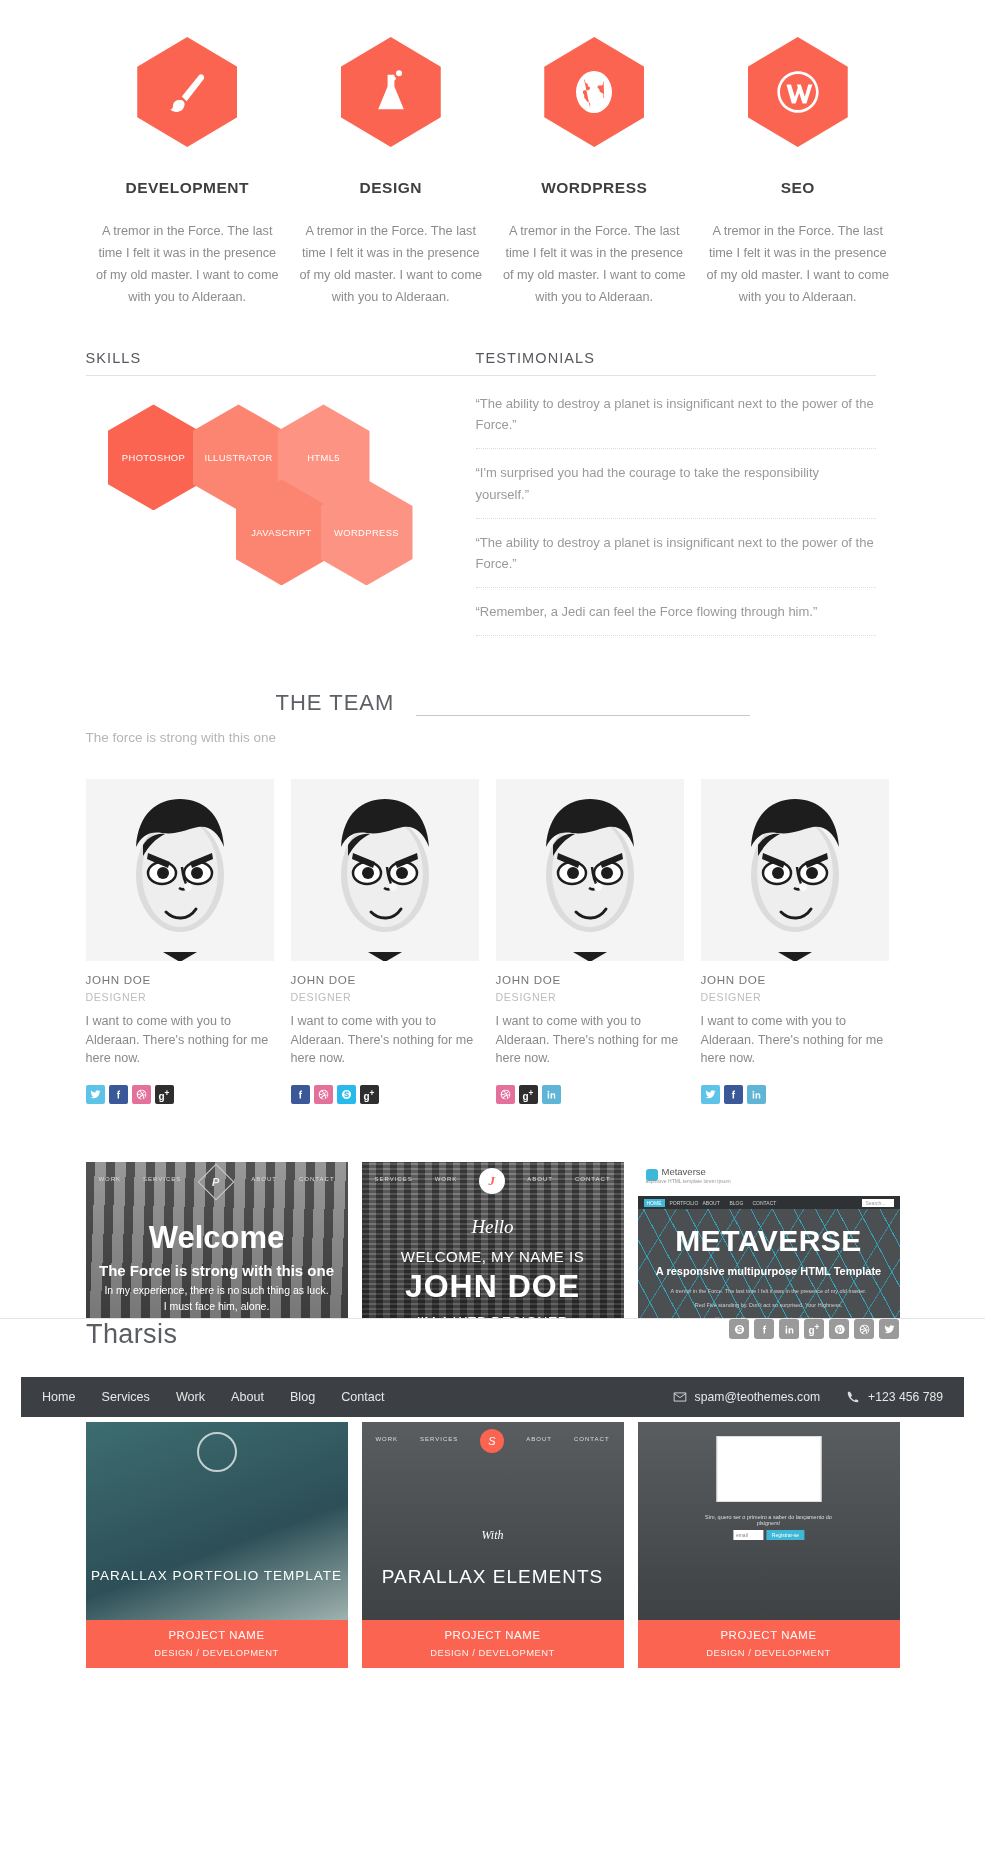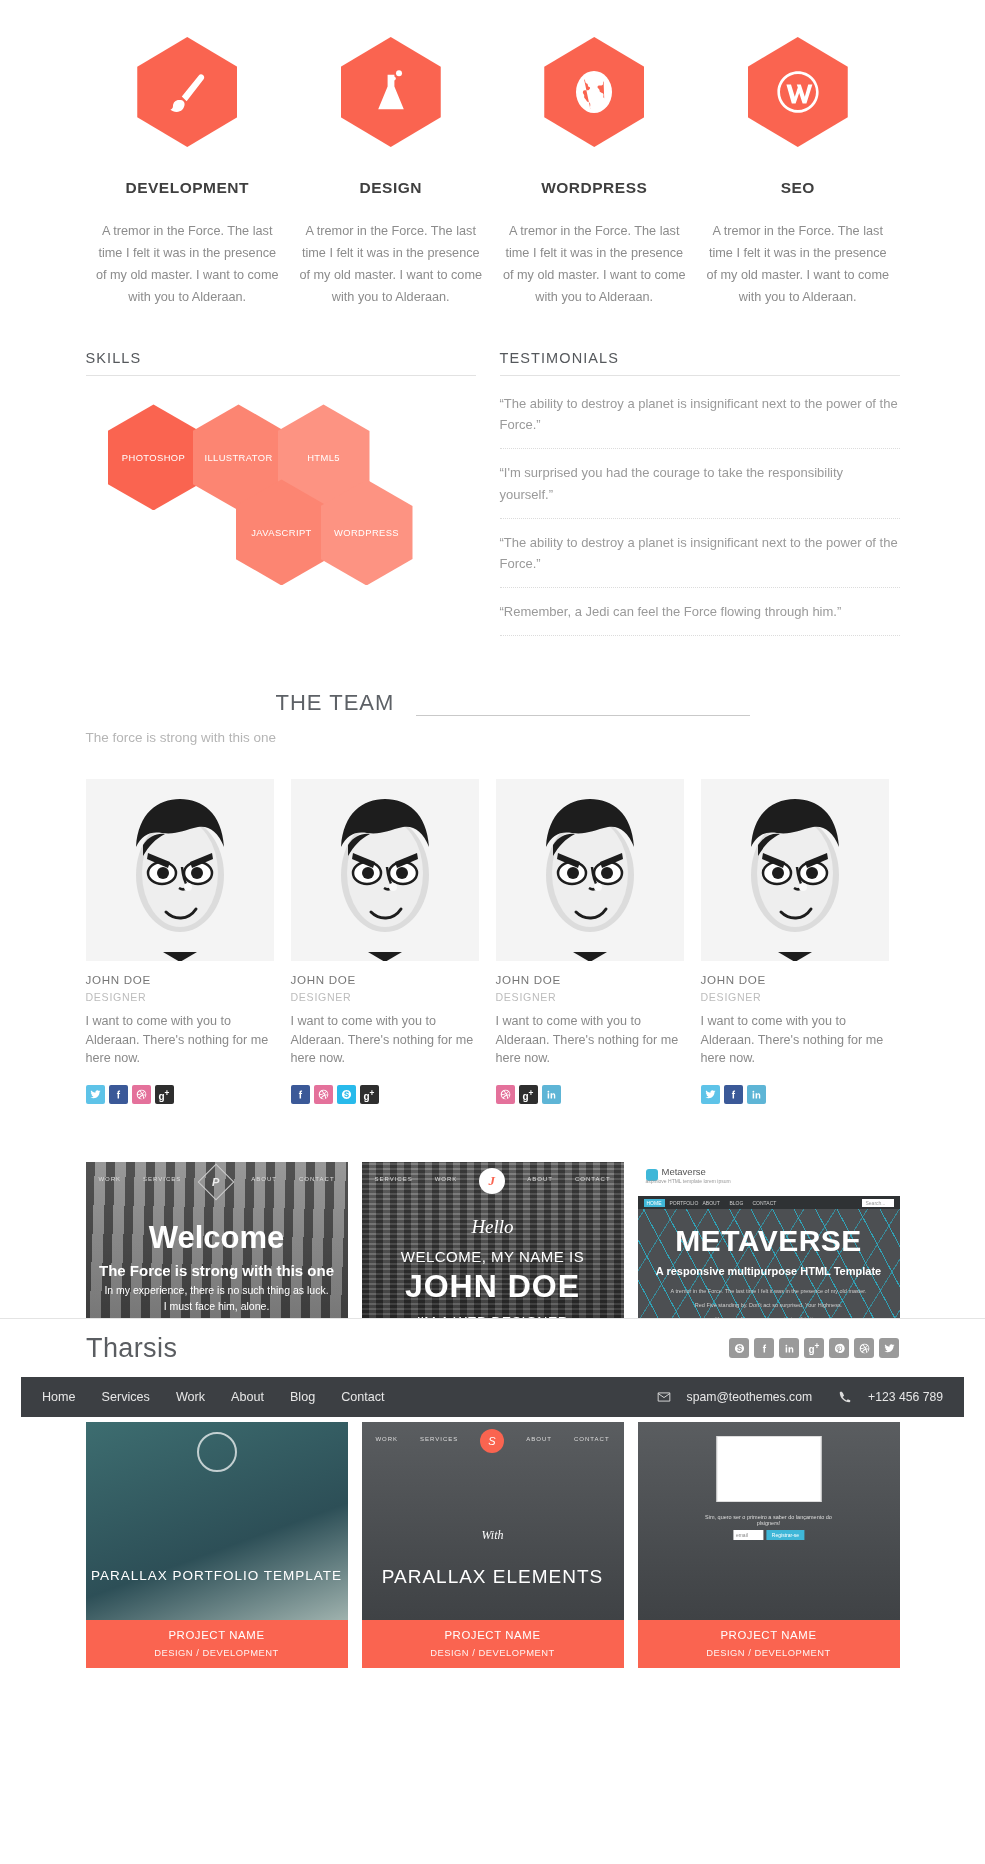--- a/index.html
+++ b/index.html
@@ -17,21 +17,21 @@
     width:100px; height:110px; background:#fa6450;
     clip-path: polygon(50% 0%, 100% 27%, 100% 73%, 50% 100%, 0% 73%, 0% 27%);
     display:flex; align-items:center; justify-content:center;
   }
   .hex svg { width:48px; height:48px; fill:#fff; }
   .svc h3 { margin-top:32px; font-size:15.5px; font-weight:bold; letter-spacing:.5px;
             color:#3f3f3f; text-transform:uppercase; }
   .svc p { margin-top:24px; font-size:12.7px; line-height:1.72; color:#8c8c8c; }
 
   
-  .two-col { display:flex; margin-top:42px; gap:24px; }
+  .two-col { display:flex; margin-top:42px; }
   .col-left { width:390px; }
   .col-right { width:400px; }
   .sec-title { font-size:14.5px; letter-spacing:1.1px; color:#55585c; text-transform:uppercase;
                padding-bottom:9px; }
   .sec-rule { border-bottom:1px solid #e2e2e2; }
 
   .hexgrid { position:relative; height:190px; margin-top:28px; }
   .shex {
     position:absolute; width:92px; height:106px;
     clip-path: polygon(50% 0%, 100% 25%, 100% 75%, 50% 100%, 0% 75%, 0% 25%);
@@ -92,33 +92,33 @@
   .meta-top { position:absolute; top:0; left:0; right:0; height:34px; background:#fff; }
   .meta-bar { position:absolute; top:34px; left:0; right:0; height:13px; background:#2f3234; }
   .meta-zig { position:absolute; inset:0;
      background:
       repeating-linear-gradient(62deg, transparent 0 18px, rgba(43,176,199,.85) 18px 19px),
       repeating-linear-gradient(-58deg, transparent 0 26px, rgba(43,176,199,.6) 26px 27px); }
 
   
   .footer-top { position:absolute; left:0; top:1319px; width:985px; height:58px;
                 background:#fff; box-shadow:0 -1px 0 #e4e4e4; display:flex;
-                align-items:center; padding:0 86px; }
+                align-items:flex-start; padding:0 86px; }
   .brand { font-size:27px; color:#5a5d61; letter-spacing:.4px; }
   .footer-socials { margin-left:auto; display:flex; gap:5px; }
   .fsico { width:20px; height:20px; border-radius:3px; background:#9a9a9a; color:#fff;
            display:flex; align-items:center; justify-content:center; font-size:10px; font-weight:bold; }
   .fsico svg { width:11px; height:11px; fill:#fff; }
 
   .navbar { position:absolute; left:21px; top:1377px; width:943px; height:40px;
             background:#3c3f43; display:flex; align-items:center; padding:0 21px; }
   .navbar .items { display:flex; gap:26px; }
   .navbar .items span { color:#e7e7e7; font-size:12.6px; }
   .navbar .contact { margin-left:auto; display:flex; align-items:center; gap:26px; color:#e7e7e7; font-size:12.2px; }
-  .navbar .contact .pair { display:flex; align-items:center; gap:16px;justify-content:space-between; }
+  .navbar .contact .pair { display:flex; align-items:center; gap:8px;justify-content:space-between; }
   .navbar svg { width:14px; height:14px; fill:#dcdcdc; }
 </style>
 </head>
 <body>
 
 <div class="wrap">
  <div class="container">
 
   <div class="services">
     <div class="svc">

